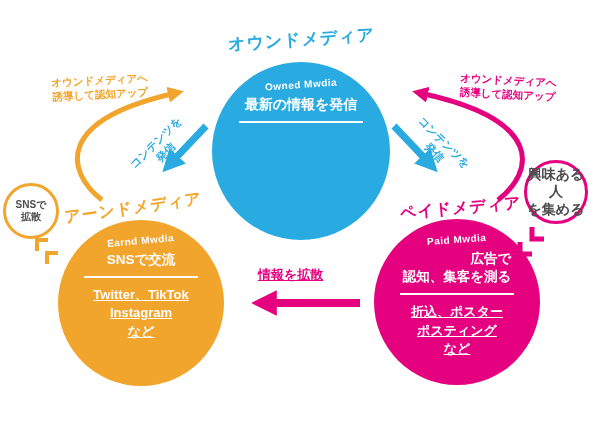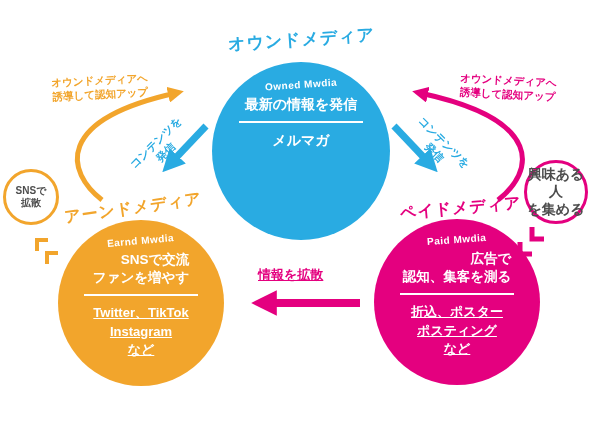--- a/index.html
+++ b/index.html
@@ -49,21 +49,21 @@
   #content-left-label  { left:116px; top:134px; width:90px;  font-size:11px;   line-height:1.25; transform:rotate(-45deg); }
   #content-right-label { left:394px; top:134px; width:90px;  font-size:11px;   line-height:1.25; transform:rotate(45deg); }
   #to-owned-left-label  { left:40px;  top:74px; width:120px; font-size:10.5px; line-height:1.3; transform:rotate(-3deg); }
   #to-owned-right-label { left:448px; top:74px; width:120px; font-size:10.5px; line-height:1.3; transform:rotate(3deg); }
   #spread-info-label   { left:258px; top:266px; font-size:13px;text-decoration:underline; }
 
   .mini { position:absolute; background:#fff; border-radius:50%;
           display:flex; flex-direction:column; align-items:center; justify-content:center;
           font-weight:bold; color:var(--gray); text-align:center; line-height:1.25; }
   .mini span { display:block; }
-  #sns-badge    { left:3px;   top:169px; width:56px; height:56px; border:3px solid var(--yellow);  font-size:10px; }
+  #sns-badge    { left:3px;   top:183px; width:56px; height:56px; border:3px solid var(--yellow);  font-size:10px; }
   #gather-badge { left:524px; top:160px; width:64px; height:64px; border:3px solid var(--magenta); font-size:14px; }
 </style>
 </head>
 <body>
 
 <div class="canvas">
 
   <svg class="arrows" width="600" height="428" viewBox="0 0 600 428" aria-hidden="true">
     <defs>
       <marker id="head-cyan" viewBox="0 0 10 10" refX="5" refY="5" markerWidth="3.2" markerHeight="3.2" orient="auto">
@@ -90,30 +90,28 @@
   </svg>
 
   <div class="title cyan-text" id="owned-title">オウンドメディア</div>
   <div class="circle" id="owned-circle">
     <div class="eng">Owned Mwdia</div>
     <div class="desc">
       <span>最新の情報を発信</span>
     </div>
     <div class="divider"></div>
     <div class="examples">
-      <span>メルマガ</span>
     </div>
   </div>
 
   <div class="title yellow-text" id="earned-title">アーンドメディア</div>
   <div class="circle" id="earned-circle">
     <div class="eng">Earnd Mwdia</div>
     <div class="desc">
       <span>SNSで交流</span>
-      <span>ファンを増やす</span>
     </div>
     <div class="divider"></div>
     <div class="examples">
       <span>Twitter、TikTok</span>
       <span>Instagram</span>
       <span>など</span>
     </div>
   </div>
 
   <div class="title magenta-text" id="paid-title">ペイドメディア</div>

